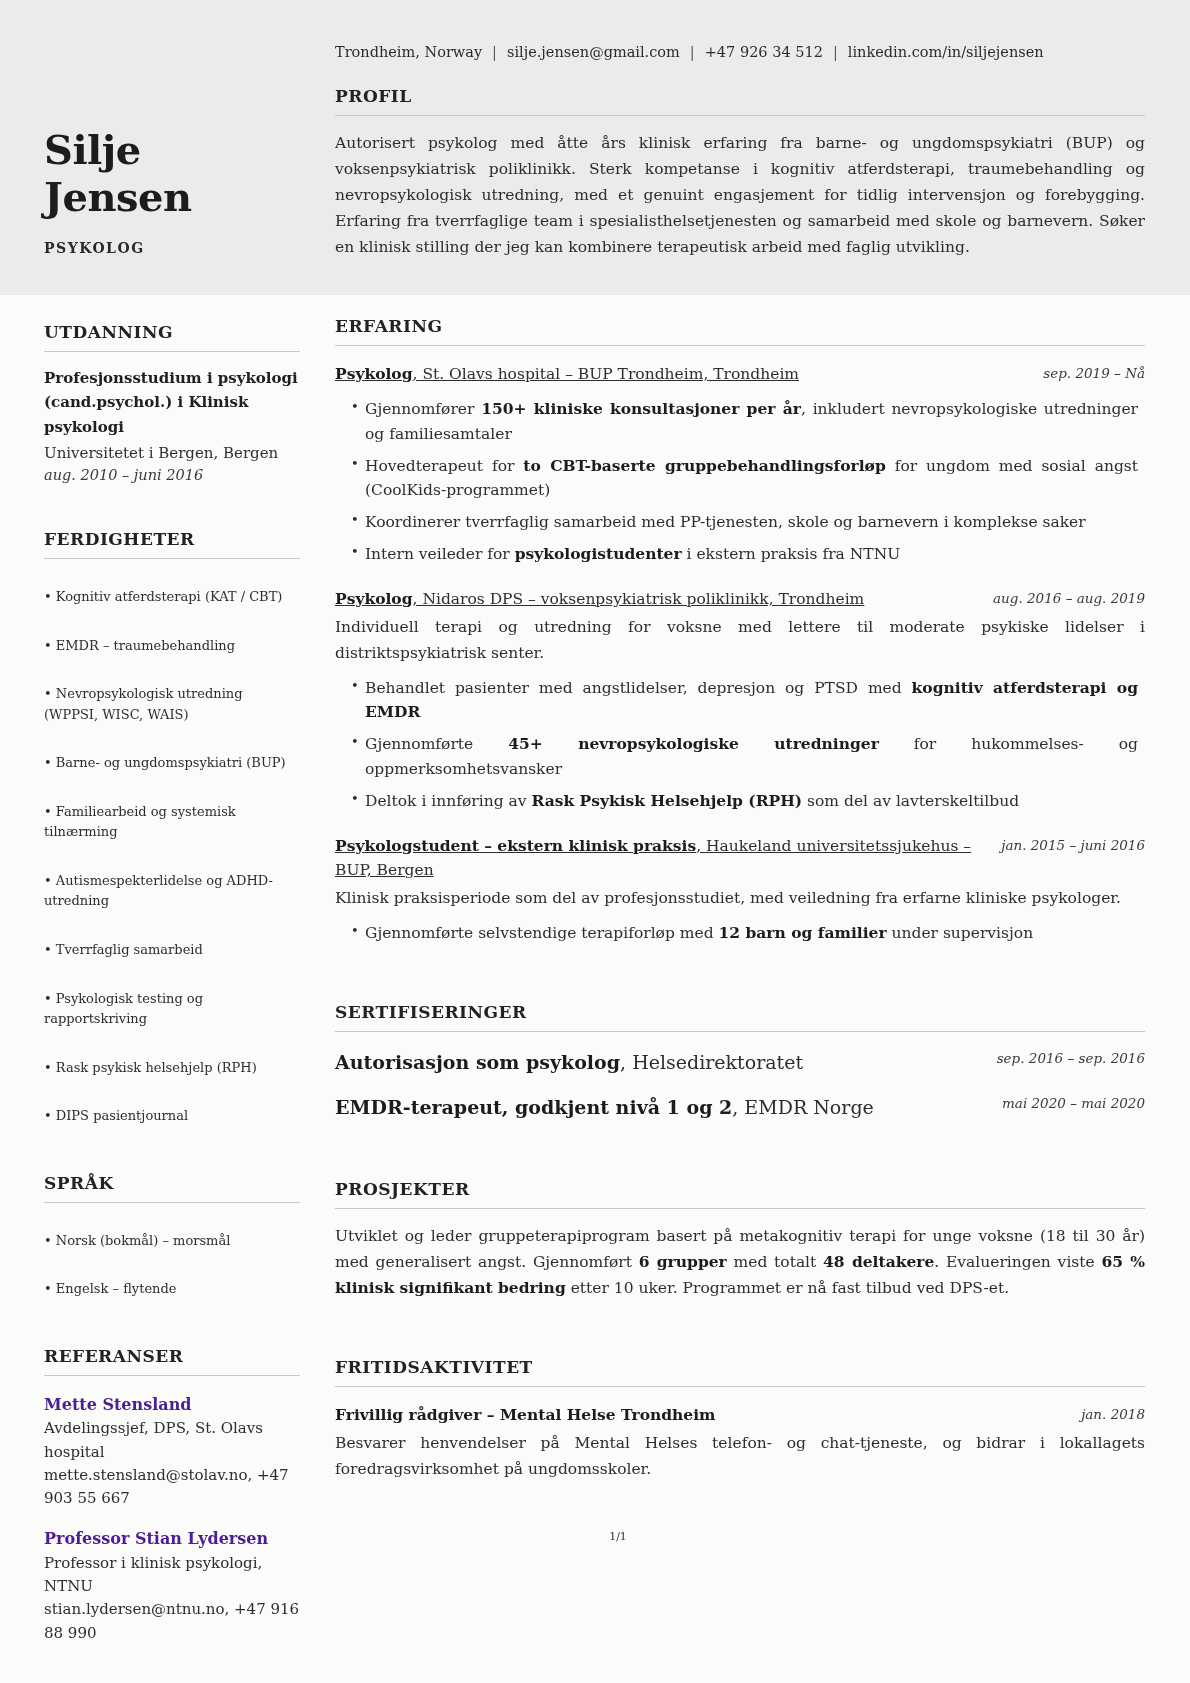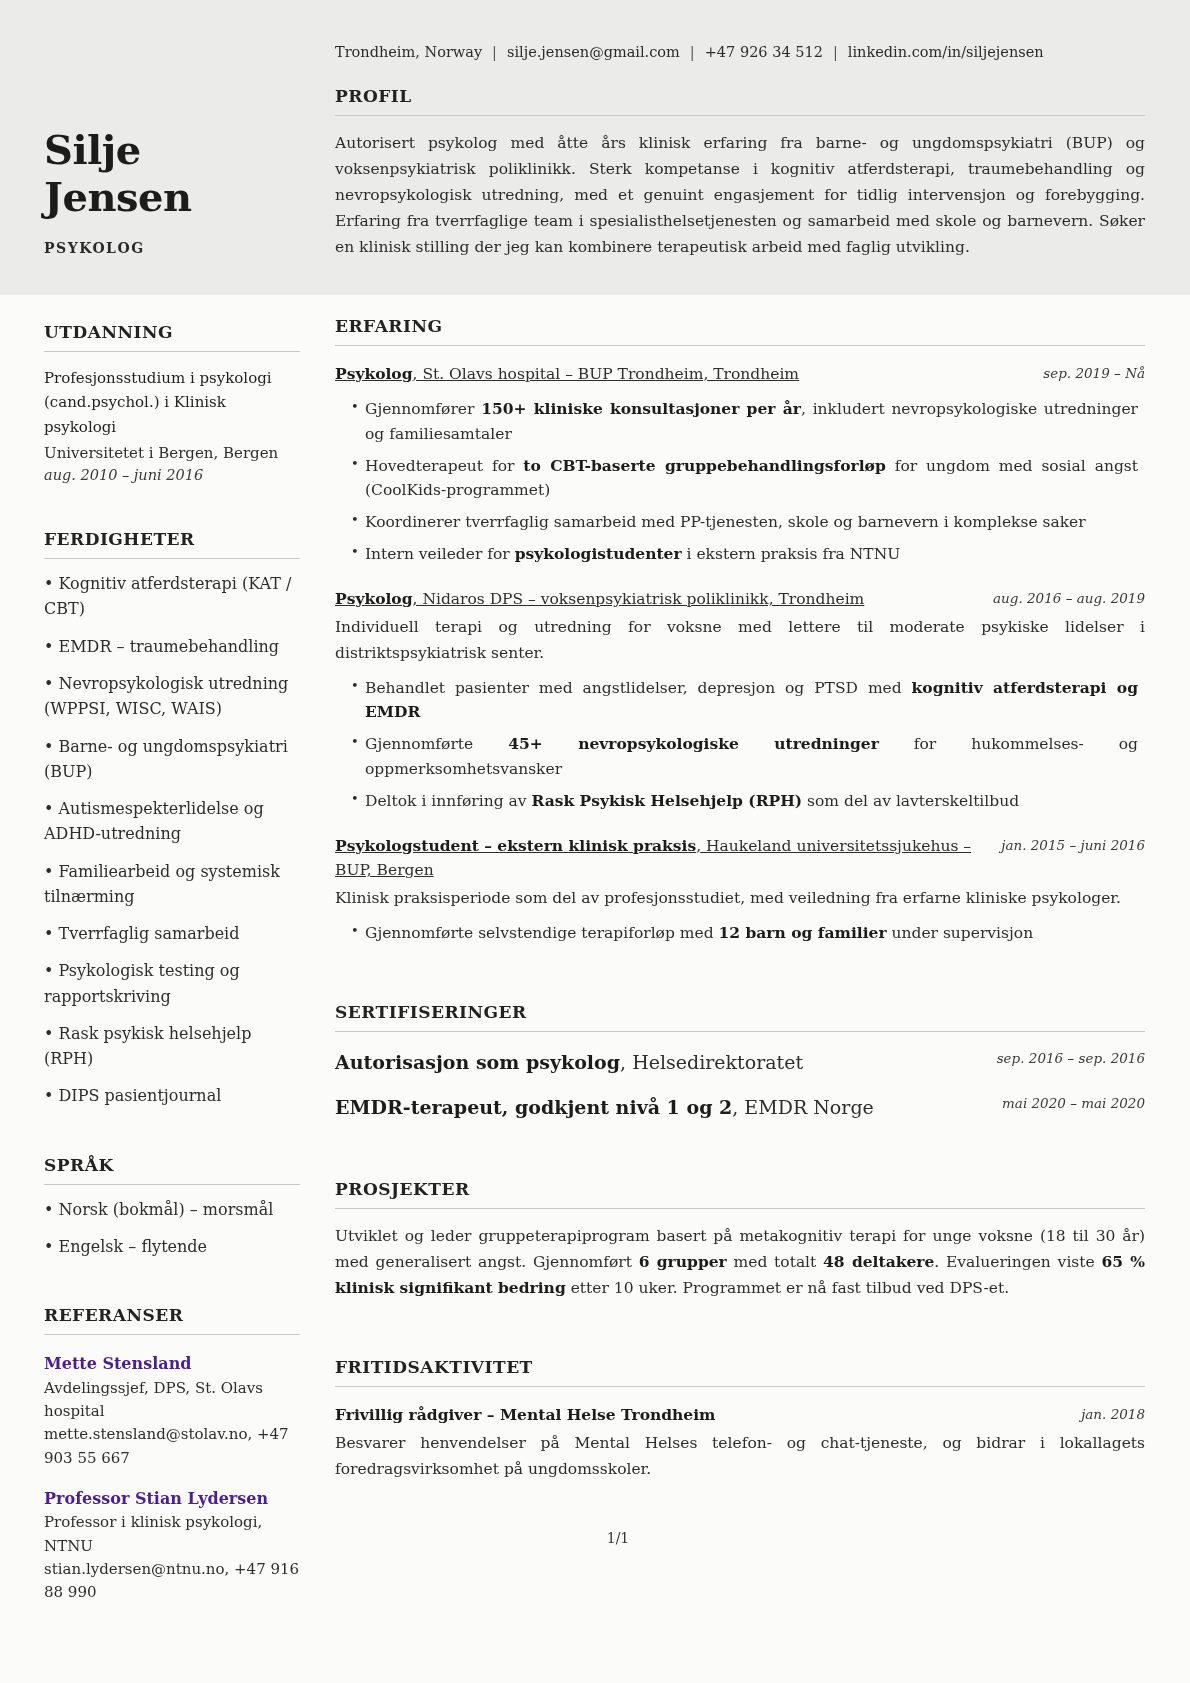--- a/index.html
+++ b/index.html
@@ -34,24 +34,24 @@
     margin-top:20px;font-size:14px;font-weight:700;letter-spacing:1.5px;
     color:#2a2a2a;
   }
   .lsection{margin-top:46px;}
   .lsection:first-of-type{margin-top:0;}
   h2.heading{
     font-size:17px;font-weight:700;letter-spacing:.5px;color:#222;
     margin:0 0 12px 0;padding-bottom:9px;
     border-bottom:1.5px solid #c8c8c6;
   }
-  .edu-degree{font-weight:400;color:#1f1f1f;font-size:15px;line-height:1.62;margin-top:14px;}
+  .edu-degree{font-weight:700;color:#1f1f1f;font-size:15px;line-height:1.62;margin-top:14px;}
   .edu-school{font-size:15px;line-height:1.62;margin-top:2px;}
   .edu-dates{font-size:14.5px;font-style:italic;color:#3a3a3a;margin-top:2px;}
-  .lbullet{font-size:16px;line-height:1.58;margin-top:12px;}
+  .lbullet{font-size:13px;line-height:1.58;margin-top:28px;}
   .lbullet::before{content:"• ";}
   .ref{margin-top:16px;}
   .ref-name{font-weight:700;color:#4c1d95;font-size:16px;line-height:1.6;}
   .ref-line{font-size:15px;line-height:1.55;}
 
   
   .contact{
     padding-top:44px;font-size:14.5px;color:#2b2b2b;white-space:nowrap;
   }
   .contact .sep{margin:0 10px;color:#555;}
@@ -80,21 +80,21 @@
     position:relative;padding-left:14px;
   }
   ul.bullets li::before{content:"•";position:absolute;left:0;top:0;font-size:13px;color:#2d2d2d;}
   .cert-row{display:flex;justify-content:space-between;align-items:flex-start;margin-top:15px;}
   .cert-title{font-size:19px;line-height:1.6;}
   .fritid-head{display:flex;justify-content:space-between;align-items:flex-start;margin-top:16px;}
   .fritid-title{font-weight:700;color:#1c1c1c;font-size:15.5px;line-height:1.6;margin:0;}
 
   .footer{
     position:absolute;left:0;right:0;top:1530px;text-align:center;
-    font-size:14px;color:#333;padding-left:46px;
+    font-size:11px;color:#333;padding-left:46px;
   }
 </style>
 </head>
 <body>
 
 <div class="band"></div>
 
 <div class="content">
 
   <aside class="left">
@@ -113,22 +113,22 @@
       <div class="edu-school">Universitetet i Bergen, Bergen</div>
       <div class="edu-dates">aug. 2010 – juni 2016</div>
     </section>
 
     <section class="lsection">
       <h2 class="heading">FERDIGHETER</h2>
       <div class="lbullet">Kognitiv atferdsterapi (KAT / CBT)</div>
       <div class="lbullet">EMDR – traumebehandling</div>
       <div class="lbullet">Nevropsykologisk utredning (WPPSI, WISC, WAIS)</div>
       <div class="lbullet">Barne- og ungdomspsykiatri (BUP)</div>
+      <div class="lbullet">Familiearbeid og systemisk tilnærming</div>
       <div class="lbullet">Autismespekterlidelse og ADHD-utredning</div>
-      <div class="lbullet">Familiearbeid og systemisk tilnærming</div>
       <div class="lbullet">Tverrfaglig samarbeid</div>
       <div class="lbullet">Psykologisk testing og rapportskriving</div>
       <div class="lbullet">Rask psykisk helsehjelp (RPH)</div>
       <div class="lbullet">DIPS pasientjournal</div>
     </section>
 
     <section class="lsection">
       <h2 class="heading">SPRÅK</h2>
       <div class="lbullet">Norsk (bokmål) – morsmål</div>
       <div class="lbullet">Engelsk – flytende</div>

